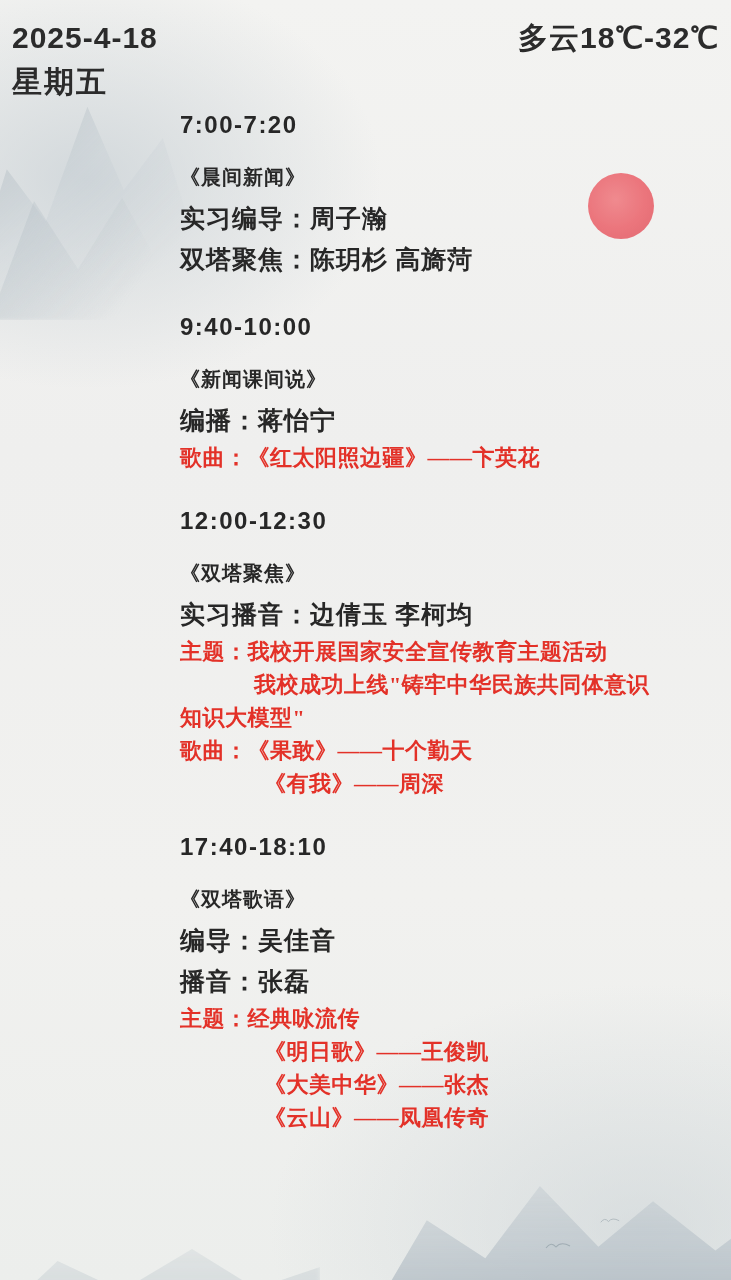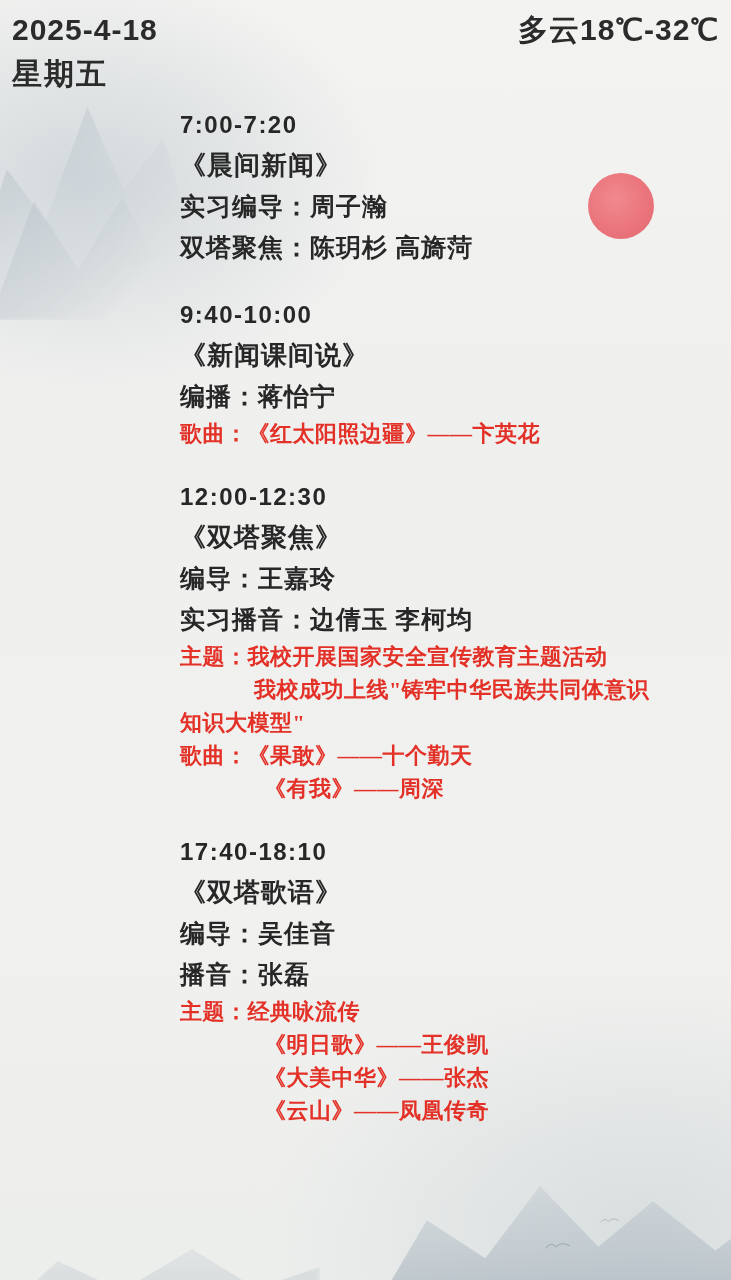--- a/index.html
+++ b/index.html
@@ -80,21 +80,21 @@
     height: 66px;
     border-radius: 50%;
     background: radial-gradient(circle at 42% 40%, #f0747a 0%, #ea5a63 55%, #e04d57 100%);
     opacity: .82;
     filter: blur(0.4px);
   }
 
   
   .header {
     position: absolute;
-    top: 4px;
+    top: 12px;
     left: 0;
     right: 0;
     height: 96px;
     padding: 14px 12px 0 10px;
     box-sizing: border-box;
   }
   .header-left {
     position: absolute;
     left: 12px;
     top: 4px;
@@ -137,21 +137,22 @@
     white-space: nowrap;
     letter-spacing: 1px;
     font-weight: bold;
   }
   .line.time {
     font-family: "Liberation Sans", sans-serif;
     font-size: 24px;
     letter-spacing: 1.5px;
   }
   .line.title {
-    font-size: 26px;
+    font-size: 20px;
+    margin-top: 12px;
   }
   .line.red {
     color: #e33128;
     font-size: 22px;
     line-height: 33px;
     letter-spacing: 0.5px;
   }
   .line.red.indent1 { padding-left: 74px; }
   .line.red.indent2 { padding-left: 84px; }
   .line.red.hang    { padding-left: 0px; }
@@ -197,21 +198,20 @@
     <div class="block">
       <div class="line time">9:40-10:00</div>
       <div class="line title">《新闻课间说》</div>
       <div class="line">编播：蒋怡宁</div>
       <div class="line red">歌曲：《红太阳照边疆》——卞英花</div>
     </div>
 
     <div class="block">
       <div class="line time">12:00-12:30</div>
       <div class="line title">《双塔聚焦》</div>
-      <div class="line">编导：王嘉玲</div>
       <div class="line">实习播音：边倩玉 李柯均</div>
       <div class="line red">主题：我校开展国家安全宣传教育主题活动</div>
       <div class="line red indent1">我校成功上线"铸牢中华民族共同体意识</div>
       <div class="line red hang">知识大模型"</div>
       <div class="line red">歌曲：《果敢》——十个勤天</div>
       <div class="line red indent2">《有我》——周深</div>
     </div>
 
     <div class="block">
       <div class="line time">17:40-18:10</div>

